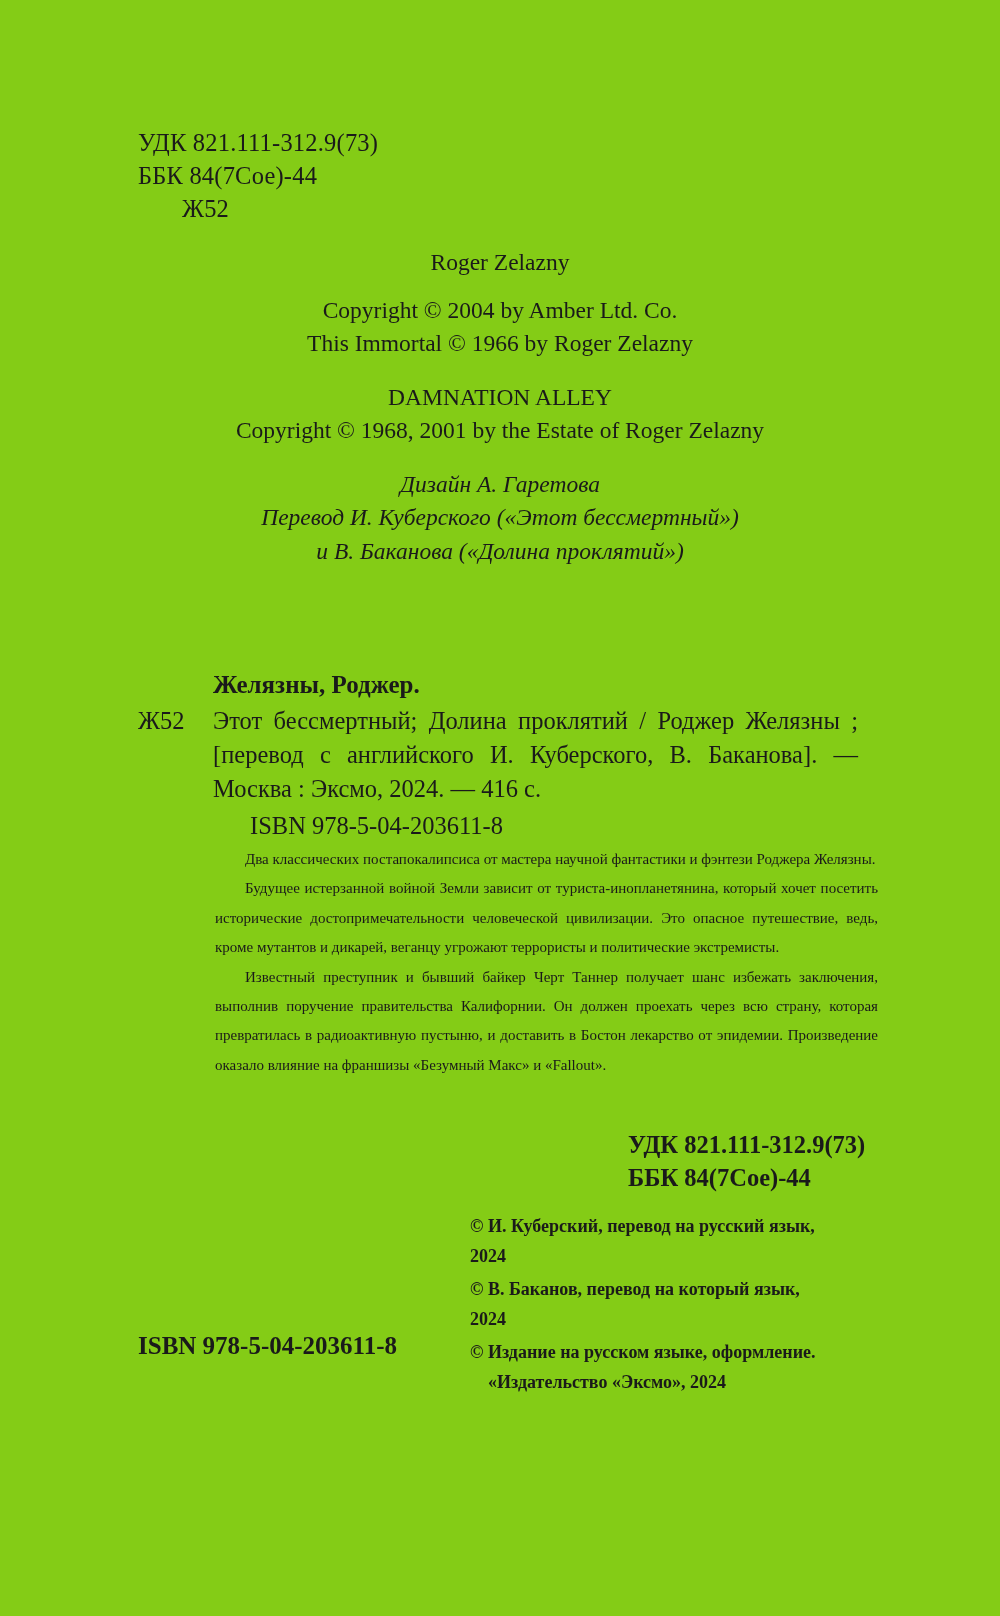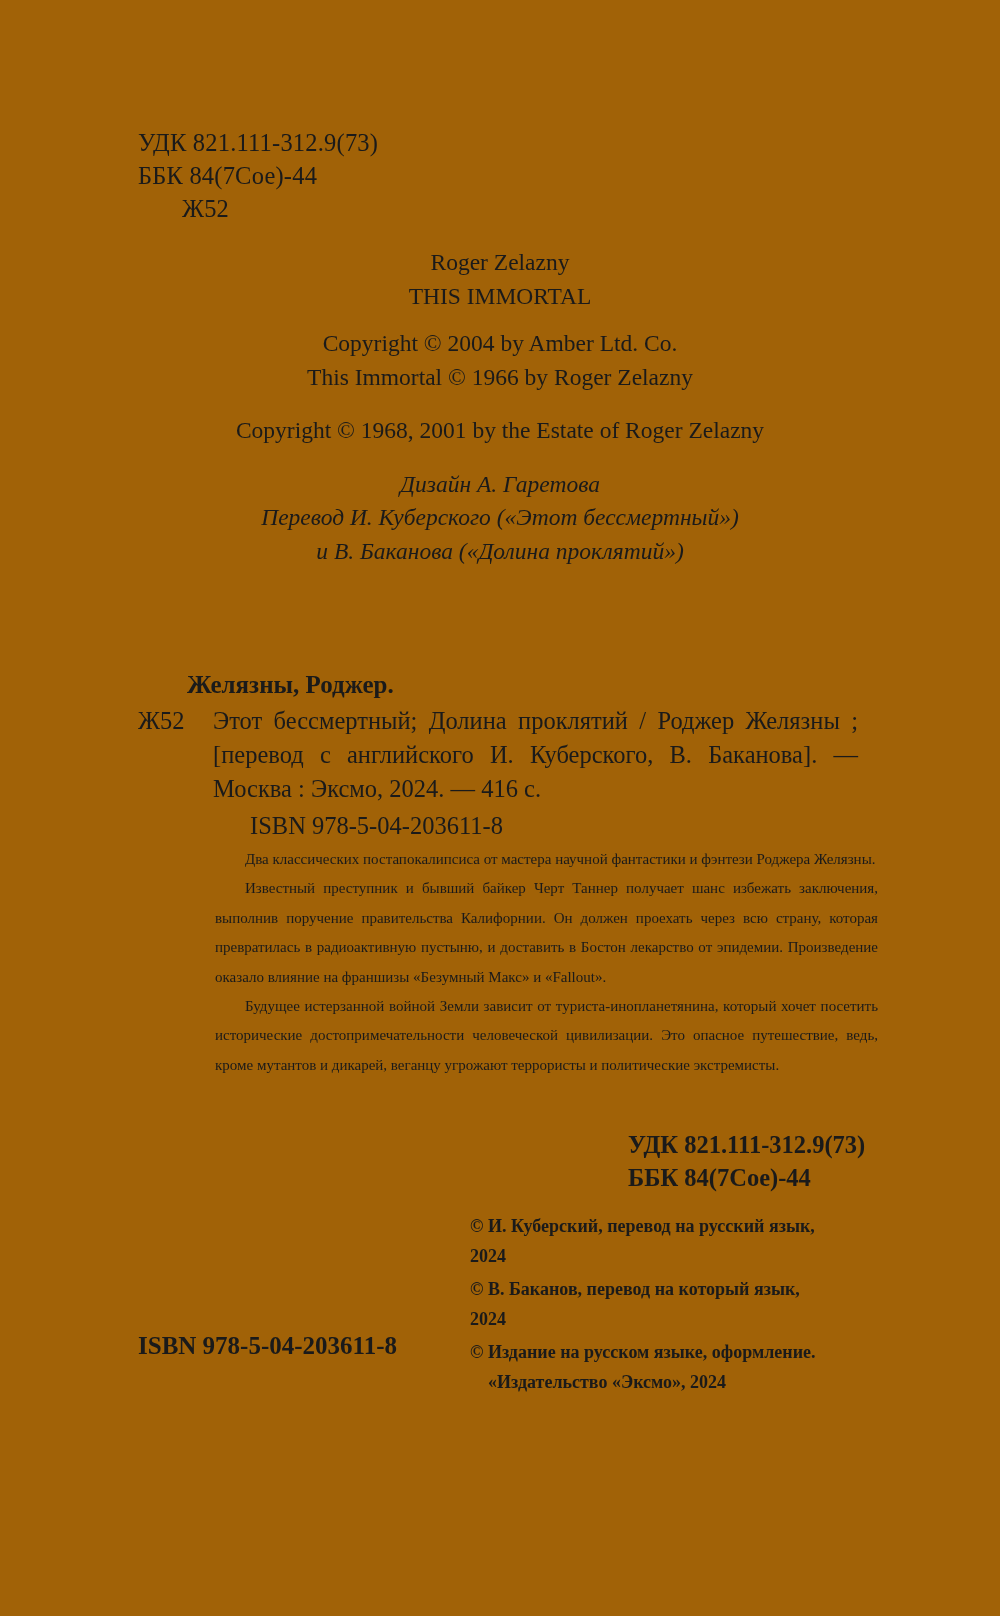--- a/index.html
+++ b/index.html
@@ -14,21 +14,21 @@
     font-family: "Liberation Serif", serif;
     color: #1a1a1a;
     overflow: hidden;
   }
   .page {
     position: absolute;
     left: 0;
     top: 0;
     width: 1000px;
     height: 1616px;
-    background: #a16207;
+    background: #84cc16;
   }
 
   
   .codes {
     position: absolute;
     left: 138px;
     top: 126px;
     font-size: 24.5px;
     line-height: 33px;
     letter-spacing: 0.2px;
@@ -56,21 +56,21 @@
   
   .cip {
     position: absolute;
     left: 138px;
     top: 668px;
     width: 720px;
   }
   .cip-author {
     font-weight: bold;
     font-size: 25px;
-    margin-left: 49px;
+    margin-left: 75px;
     line-height: 34px;
   }
   .cip-body {
     position: relative;
     font-size: 24.5px;
     line-height: 34px;
     margin-top: 2px;
   }
   .cip-sign {
     position: absolute;
@@ -145,45 +145,45 @@
 <div class="page">
 
   <div class="codes">
     <div>УДК 821.111-312.9(73)</div>
     <div>ББК 84(7Сое)-44</div>
     <div class="code-ind">Ж52</div>
   </div>
 
   <div class="center-block">
     <div class="grp">Roger Zelazny</div>
-    <div class="grp">THIS IMMORTAL</div>
     <div class="gap-sm"></div>
     <div class="grp">Copyright © 2004 by Amber Ltd. Co.</div>
     <div class="grp">This Immortal © 1966 by Roger Zelazny</div>
     <div class="gap-md"></div>
+    <div class="grp">DAMNATION ALLEY</div>
     <div class="grp">Copyright © 1968, 2001 by the Estate of Roger Zelazny</div>
     <div class="gap-md"></div>
     <div class="grp ital">Дизайн А. Гаретова</div>
     <div class="grp ital">Перевод И. Куберского («Этот бессмертный»)</div>
     <div class="grp ital">и В. Баканова («Долина проклятий»)</div>
   </div>
 
   <div class="cip">
     <div class="cip-author">Желязны, Роджер.</div>
     <div class="cip-body">
       <span class="cip-sign">Ж52</span>
       <div class="cip-desc">Этот бессмертный; Долина проклятий / Роджер Желязны ; [перевод с английского И. Куберского, В. Баканова]. — Москва : Эксмо, 2024. — 416 с.</div>
     </div>
     <div class="cip-isbn">ISBN 978-5-04-203611-8</div>
   </div>
 
   <div class="annot">
     <p>Два классических постапокалипсиса от мастера научной фантастики и фэнтези Роджера Желязны.</p>
+    <p>Будущее истерзанной войной Земли зависит от туриста-инопланетянина, который хочет посетить исторические достопримечательности человеческой цивилизации. Это опасное путешествие, ведь, кроме мутантов и дикарей, веганцу угрожают террористы и политические экстремисты.</p>
     <p>Известный преступник и бывший байкер Черт Таннер получает шанс избежать заключения, выполнив поручение правительства Калифорнии. Он должен проехать через всю страну, которая превратилась в радиоактивную пустыню, и доставить в Бостон лекарство от эпидемии. Произведение оказало влияние на франшизы «Безумный Макс» и «Fallout».</p>
-    <p>Будущее истерзанной войной Земли зависит от туриста-инопланетянина, который хочет посетить исторические достопримечательности человеческой цивилизации. Это опасное путешествие, ведь, кроме мутантов и дикарей, веганцу угрожают террористы и политические экстремисты.</p>
   </div>
 
   <div class="codes2">
     <div>УДК 821.111-312.9(73)</div>
     <div>ББК 84(7Сое)-44</div>
   </div>
 
   <div class="rights">
     <div class="itm">
       <div class="ln">© И. Куберский, перевод на русский язык,</div>

